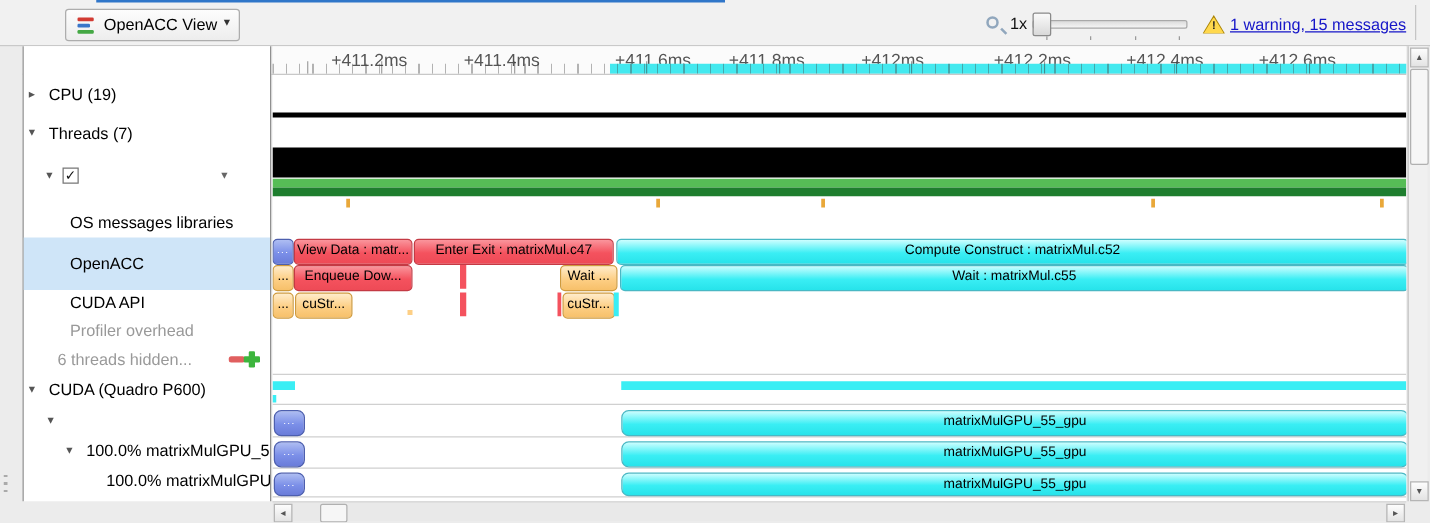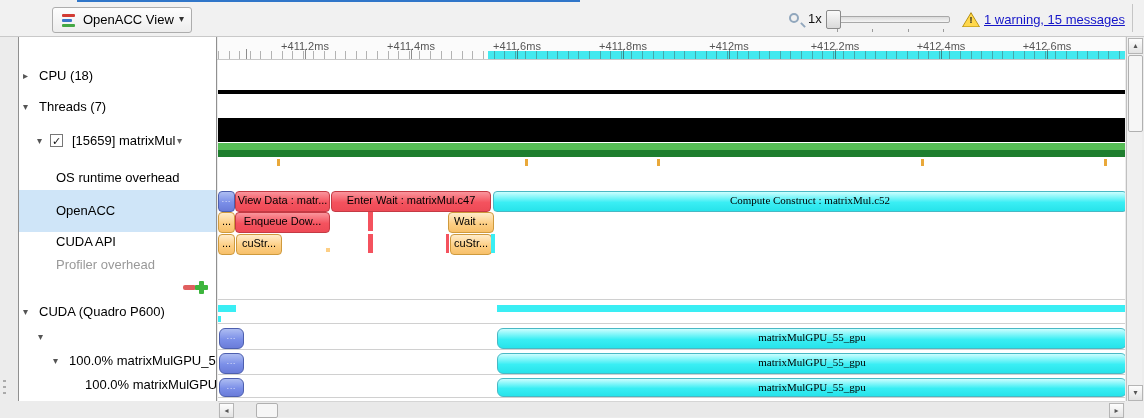--- a/index.html
+++ b/index.html
@@ -35,21 +35,21 @@
             clip-path:polygon(50% 0,100% 100%,0 100%);}
   .warn .ex{position:absolute;left:0;top:3px;width:18px;text-align:center;font-size:9px;font-weight:bold;color:#222;}
   .msglink{left:984px;top:12px;font-size:13px;color:var(--c-link,#1515c8);text-decoration:underline;cursor:pointer;}
   .vsep{left:1132px;top:4px;width:1px;height:28px;background:#c5c5c5;}
   
   .treepanel{left:18px;top:37px;width:199px;height:364px;background:#fff;
              border-left:1px solid #909090;border-right:1px solid #909090;}
   .rulertree{left:19px;top:37px;width:197px;height:22px;background:#f6f6f6;}
   .origin{left:150px;top:41px;width:61px;text-align:right;font-size:12px;font-weight:bold;color:#333;}
   .rulerband{left:218px;top:37px;width:907px;height:23px;background:#fbfbfb;}
-  .rlabel{top:40px;width:80px;text-align:center;font-size:11px;color:#555;}
+  .rlabel{top:40px;width:80px;text-align:left;font-size:14px;color:#555;}
   .rhl{left:488px;top:51px;width:637px;height:8px;background:var(--c-ruler-highlight,#43e9ef);}
   .ticksminor{left:218px;top:51px;width:907px;height:8px;
     background-image:repeating-linear-gradient(90deg,rgba(70,70,70,.40) 0 1px,transparent 1px 10.6px);}
   .ticksmajor{left:218px;top:49px;width:907px;height:10px;
     background-image:repeating-linear-gradient(90deg,rgba(50,50,50,.55) 0 1px,transparent 1px 106px);
     background-position:87px 0;}
   .rulerline{left:18px;top:59px;width:1107px;height:1px;background:#c8c8c8;}
   
   .trow{left:19px;width:197px;height:22px;line-height:22px;font-size:13px;color:#000;
         white-space:nowrap;overflow:hidden;cursor:default;}
@@ -69,21 +69,21 @@
   
   .tl{left:218px;top:60px;width:907px;height:341px;background:#fff;overflow:hidden;}
   .bar{position:absolute;}
   .blk{background:#000;}
   .grn1{background:var(--c-green-light,#56bd56);}
   .grn2{background:var(--c-green-dark,#1e7e2e);}
   .mk{position:absolute;width:3px;height:7px;background:var(--c-marker,#e9a83a);}
   .chip{position:absolute;height:19px;border:1px solid;border-radius:4px;font-size:11px;
         line-height:16px;text-align:center;color:#000;overflow:hidden;white-space:nowrap;cursor:default;}
   .chip.red{background:linear-gradient(#fa959c,var(--c-red,#f4525e) 55%,#ee4a56);border-color:#c43a44;}
-  .chip.cyan{background:linear-gradient(#ccfeff,var(--c-cyan,#3aeef4) 55%,#27e3ea);border-color:#49b8c4;font-family:Liberation Serif, serif;}
+  .chip.cyan{background:linear-gradient(#ccfeff,var(--c-cyan,#3aeef4) 55%,#27e3ea);border-color:#49b8c4;}
   .chip.org{background:linear-gradient(#ffeccb,var(--c-orange,#fdcf85) 55%,#f7c06a);border-color:#cf9a3d;}
   .chip.blu{background:linear-gradient(#aebdf2,var(--c-blue,#7b8fe8) 55%,#6a7cd9);border-color:#4d5fae;
             color:#fff;font-size:8px;letter-spacing:1px;}
   .chip.rd2{border-radius:6px;}
   .sliver{position:absolute;}
   .sepln{position:absolute;left:0;width:907px;height:1px;background:#d0d0d0;}
   .cybar{position:absolute;height:7px;background:var(--c-cyan,#3aeef4);}
   
   .vscroll{left:1126px;top:37px;width:16px;height:364px;background:#f0f0f0;border-left:1px solid #c0c0c0;}
   .sbtn{position:absolute;border:1px solid #b5b5b5;background:linear-gradient(#fdfdfd,#e3e3e3);
@@ -131,61 +131,63 @@
     <div class="ex">!</div>
   </div>
   <span class="a msglink">1 warning, 15 messages</span>
   <div class="a vsep"></div>
 
   <div class="a rulertree"></div>
   <div class="a origin">0s</div>
   <div class="a rulerband"></div>
   <span class="a rlabel" style="left:265px">+411.2ms</span>
   <span class="a rlabel" style="left:371px">+411.4ms</span>
-  <span class="a rlabel" style="left:477px">+411.6ms</span>
+  <span class="a rlabel" style="left:492px">+411.6ms</span>
   <span class="a rlabel" style="left:583px">+411.8ms</span>
   <span class="a rlabel" style="left:689px">+412ms</span>
   <span class="a rlabel" style="left:795px">+412.2ms</span>
   <span class="a rlabel" style="left:901px">+412.4ms</span>
   <span class="a rlabel" style="left:1007px">+412.6ms</span>
   <div class="a rhl"></div>
   <div class="a ticksminor"></div>
   <div class="a ticksmajor"></div>
   <div class="a rulerline"></div>
 
   <div class="a treepanel"></div>
   <div class="a sel"></div>
   <div class="a splitdots"></div>
 
   <div class="a trow" style="top:65px">
     <span class="arrow" style="left:4px">▸</span>
-    <span style="position:absolute;left:20px">CPU (18)</span>
+    <span style="position:absolute;left:20px">CPU (19)</span>
   </div>
   <div class="a trow" style="top:96px">
     <span class="arrow" style="left:4px">▾</span>
     <span style="position:absolute;left:20px">Threads (7)</span>
   </div>
   <div class="a trow" style="top:130px">
     <span class="arrow" style="left:18px">▾</span>
-    <span style="position:absolute;left:53px">[15659] matrixMul</span>
     <span class="arrow" style="left:158px;color:#666">▾</span>
   </div>
   <div class="a cbx">✓</div>
 
   <div class="a trow" style="top:167px">
-    <span style="position:absolute;left:37px">OS runtime overhead</span>
+    <span style="position:absolute;left:37px">OS messages libraries</span>
   </div>
   <div class="a trow" style="top:200px">
     <span style="position:absolute;left:37px">OpenACC</span>
   </div>
   <div class="a trow" style="top:231px">
     <span style="position:absolute;left:37px">CUDA API</span>
   </div>
   <div class="a trow gray" style="top:254px">
     <span style="position:absolute;left:37px">Profiler overhead</span>
+  </div>
+  <div class="a trow gray" style="top:277px">
+    <span style="position:absolute;left:27px">6 threads hidden...</span>
   </div>
   <div class="a minusic"></div>
   <div class="a plusic">
       <div class="h"></div>
       <div class="v"></div>
     </div>
 
   <div class="a trow" style="top:301px">
     <span class="arrow" style="left:4px">▾</span>
     <span style="position:absolute;left:20px">CUDA (Quadro P600)</span>
@@ -210,27 +212,28 @@
     <div class="bar grn2" style="left:0;top:90px;width:907px;height:7px"></div>
 
     <div class="mk" style="left:59px;top:99px"></div>
     <div class="mk" style="left:307px;top:99px"></div>
     <div class="mk" style="left:439px;top:99px"></div>
     <div class="mk" style="left:703px;top:99px"></div>
     <div class="mk" style="left:886px;top:99px"></div>
 
     <div class="chip blu" style="left:0;top:131px;width:15px">...</div>
     <div class="chip red" style="left:17px;top:131px;width:93px">View Data : matr...</div>
-    <div class="chip red" style="left:113px;top:131px;width:158px">Enter Wait : matrixMul.c47</div>
+    <div class="chip red" style="left:113px;top:131px;width:158px">Enter Exit : matrixMul.c47</div>
     <div class="chip cyan" style="left:275px;top:131px;width:632px">Compute Construct : matrixMul.c52</div>
 
     <div class="chip org" style="left:0;top:152px;width:15px">...</div>
     <div class="chip red" style="left:17px;top:152px;width:93px">Enqueue Dow...</div>
     <div class="sliver" style="left:150px;top:152px;width:5px;height:19px;background:var(--c-red,#f4525e)"></div>
     <div class="chip org" style="left:230px;top:152px;width:44px">Wait ...</div>
+    <div class="chip cyan" style="left:278px;top:152px;width:629px">Wait : matrixMul.c55</div>
 
     <div class="chip org" style="left:0;top:174px;width:15px">...</div>
     <div class="chip org" style="left:18px;top:174px;width:44px">cuStr...</div>
     <div class="sliver" style="left:108px;top:188px;width:4px;height:4px;background:var(--c-orange,#fdcf85)"></div>
     <div class="sliver" style="left:150px;top:174px;width:5px;height:19px;background:var(--c-red,#f4525e)"></div>
     <div class="sliver" style="left:228px;top:174px;width:3px;height:19px;background:var(--c-red,#f4525e)"></div>
     <div class="chip org" style="left:232px;top:174px;width:40px">cuStr...</div>
     <div class="sliver" style="left:273px;top:174px;width:4px;height:19px;background:var(--c-cyan,#3aeef4)"></div>
 
     <div class="sepln" style="top:239px"></div>

